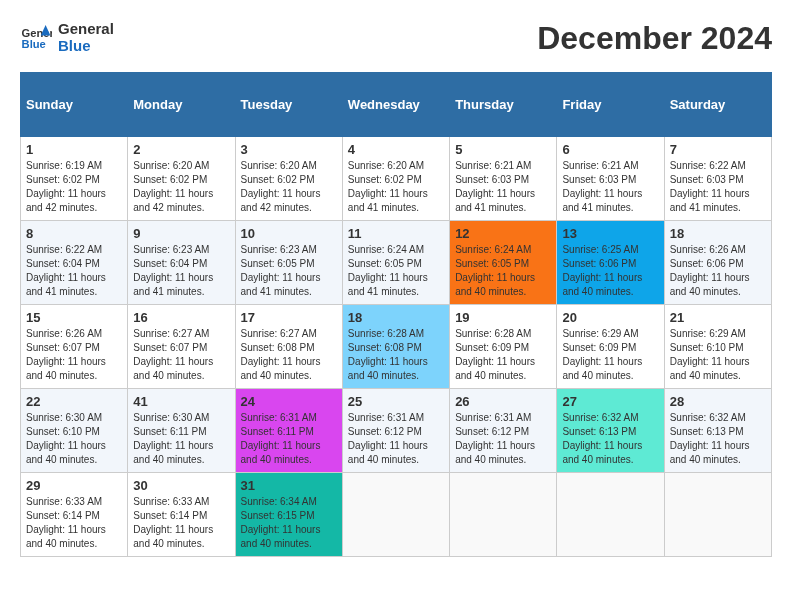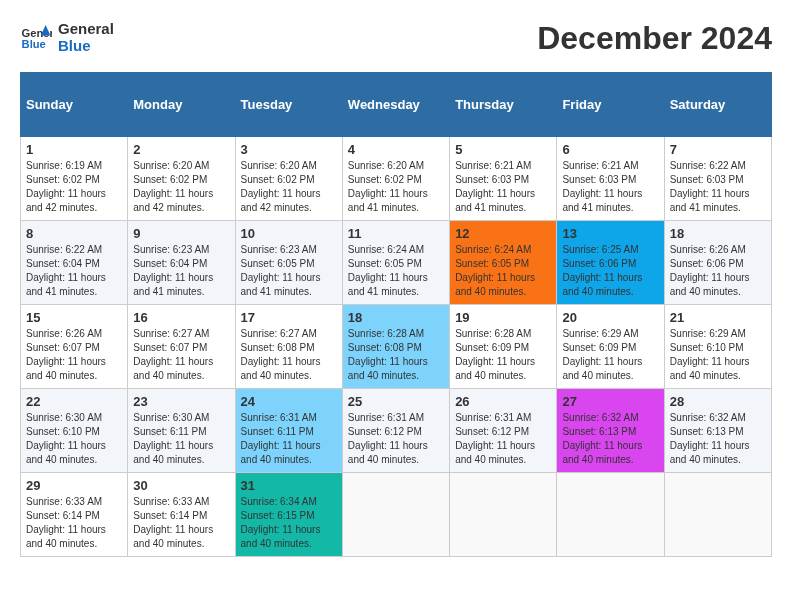--- a/index.html
+++ b/index.html
@@ -202,36 +202,36 @@
           <span class="day-num">21</span>
           <div class="day-info">Sunrise: 6:29 AM<br>Sunset: 6:10 PM<br>Daylight: 11 hours and 40 minutes.</div>
         </td>
       </tr>
       <tr>
         <td style="background-color: rgb(242, 246, 251);">
           <span class="day-num">22</span>
           <div class="day-info">Sunrise: 6:30 AM<br>Sunset: 6:10 PM<br>Daylight: 11 hours and 40 minutes.</div>
         </td>
         <td style="background-color: rgb(242, 246, 251);">
-          <span class="day-num">23</span>
+          <span class="day-num">41</span>
           <div class="day-info">Sunrise: 6:30 AM<br>Sunset: 6:11 PM<br>Daylight: 11 hours and 40 minutes.</div>
         </td>
-        <td style="background-color: #7dd3fc;">
+        <td style="background-color: #d946ef;">
           <span class="day-num">24</span>
           <div class="day-info">Sunrise: 6:31 AM<br>Sunset: 6:11 PM<br>Daylight: 11 hours and 40 minutes.</div>
         </td>
         <td style="background-color: rgb(242, 246, 251);">
           <span class="day-num">25</span>
           <div class="day-info">Sunrise: 6:31 AM<br>Sunset: 6:12 PM<br>Daylight: 11 hours and 40 minutes.</div>
         </td>
         <td style="background-color: rgb(242, 246, 251);">
           <span class="day-num">26</span>
           <div class="day-info">Sunrise: 6:31 AM<br>Sunset: 6:12 PM<br>Daylight: 11 hours and 40 minutes.</div>
         </td>
-        <td style="background-color: #d946ef;">
+        <td style="background-color: #5eead4;">
           <span class="day-num">27</span>
           <div class="day-info">Sunrise: 6:32 AM<br>Sunset: 6:13 PM<br>Daylight: 11 hours and 40 minutes.</div>
         </td>
         <td style="background-color: rgb(242, 246, 251);">
           <span class="day-num">28</span>
           <div class="day-info">Sunrise: 6:32 AM<br>Sunset: 6:13 PM<br>Daylight: 11 hours and 40 minutes.</div>
         </td>
       </tr>
       <tr>
         <td style="background-color: rgb(255, 255, 255);">

